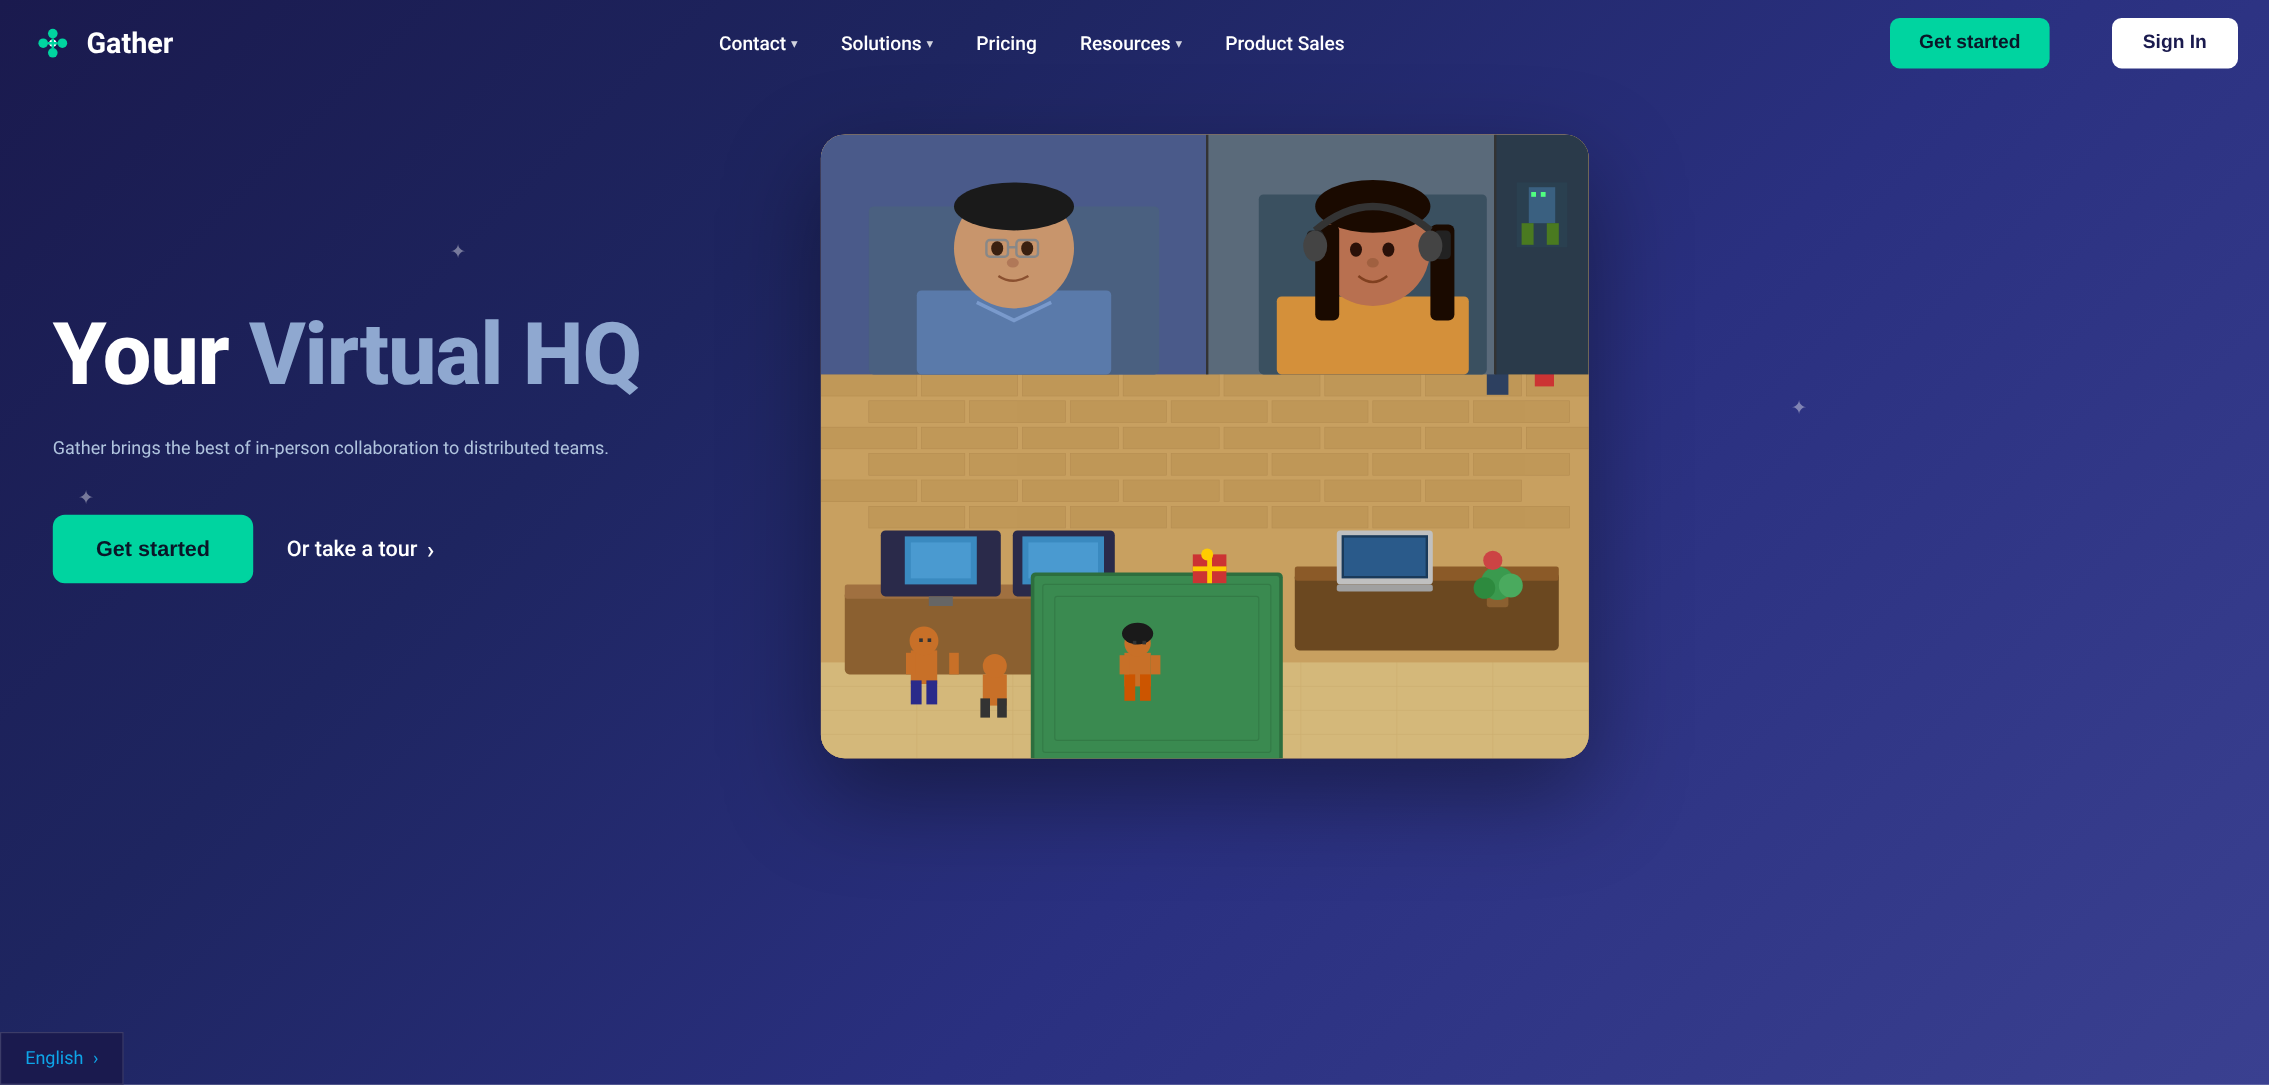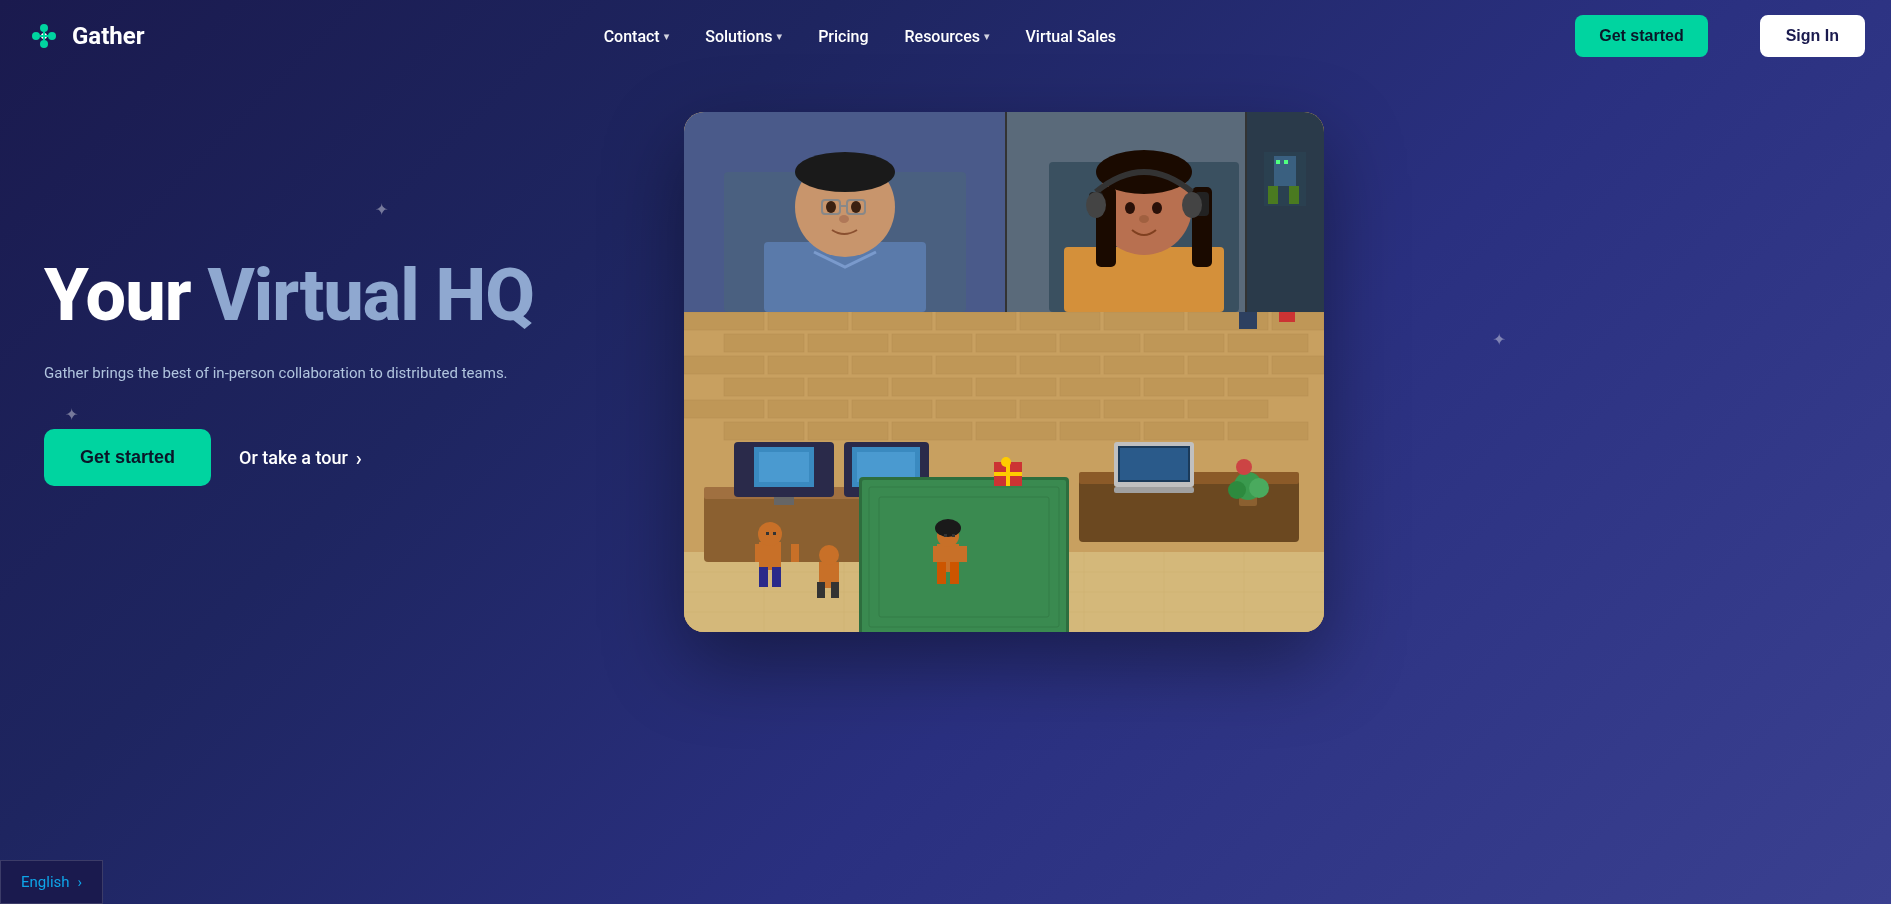--- a/index.html
+++ b/index.html
@@ -255,21 +255,21 @@
       </a>
     </li>
     <li>
       <a href="#">
         <span>Resources</span>
         <span class="chevron-down">▾</span>
       </a>
     </li>
     <li>
       <a href="#">
-        <span>Virtual Sales</span>
+        <span>Product Sales</span>
       </a>
     </li>
   </ul>
 
   <div class="nav-actions">
     <button class="btn-get-started-nav">Get started</button>
     <button class="btn-sign-in">Sign In</button>
   </div>
 </nav>
 

